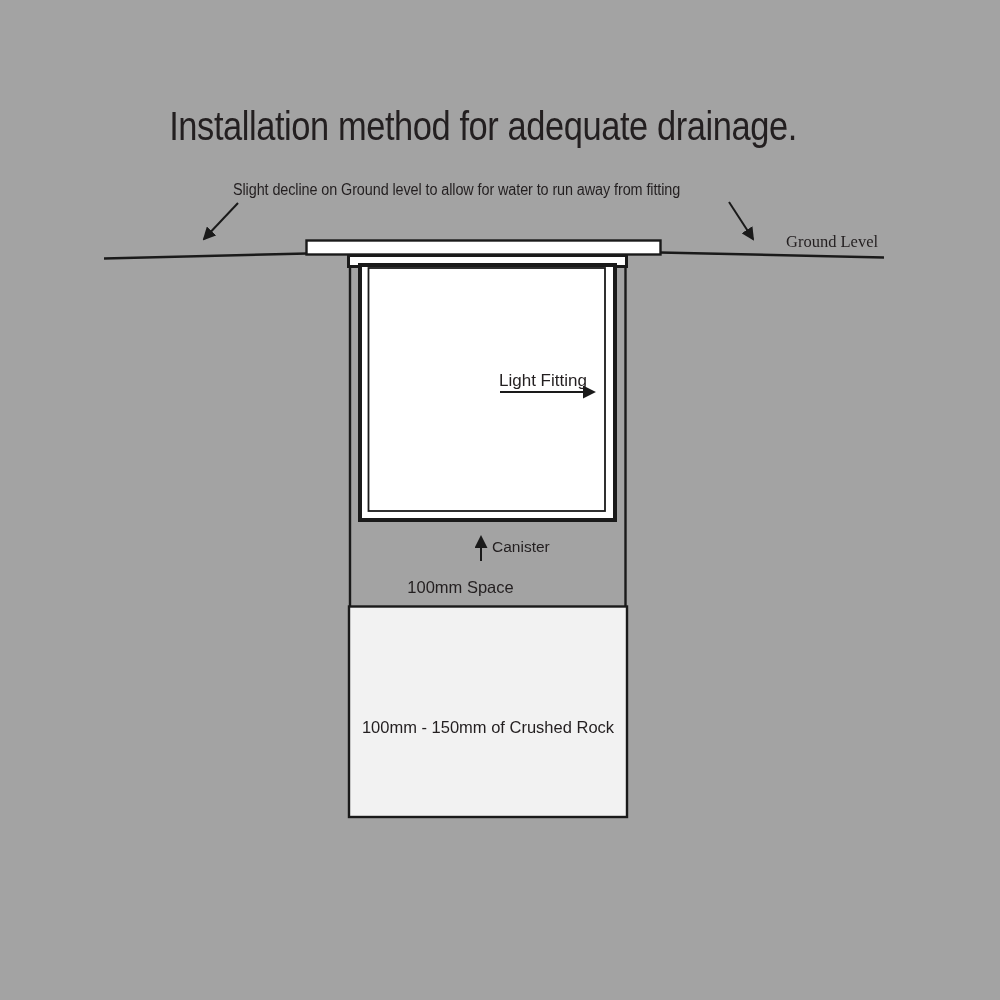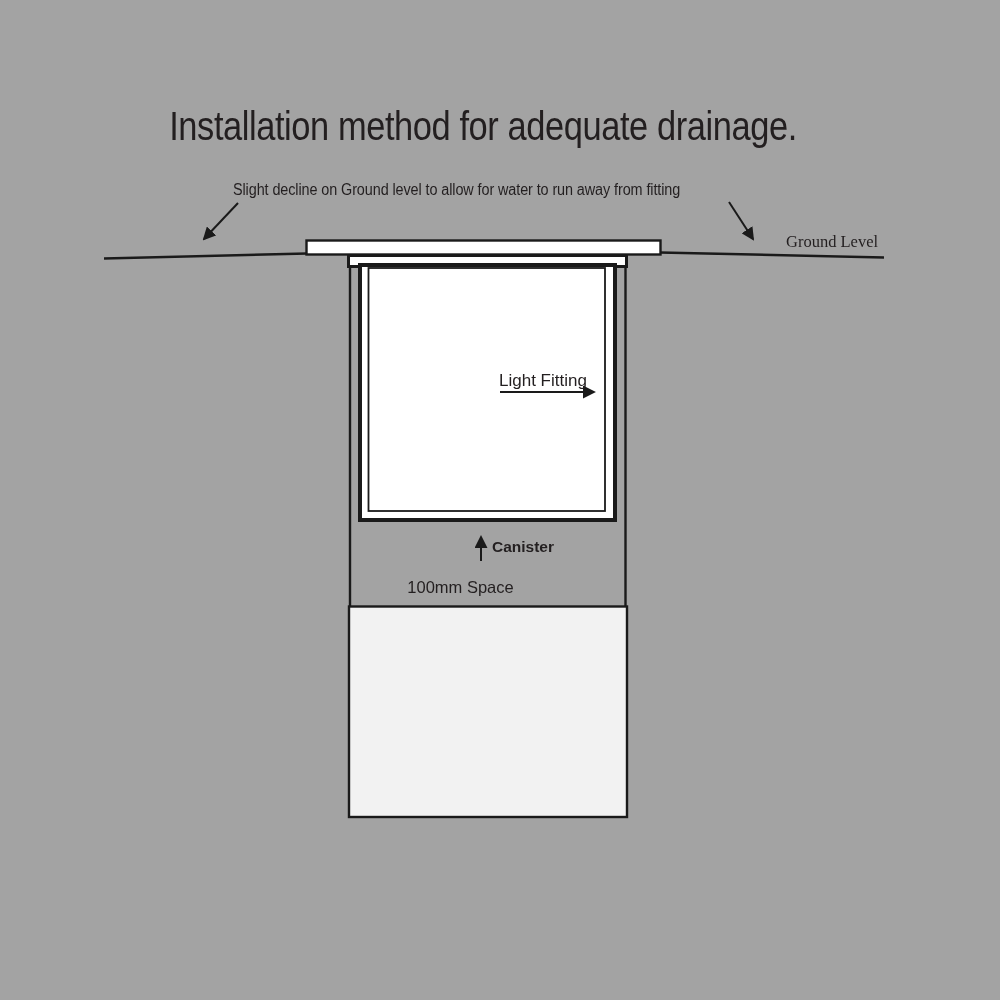--- a/index.html
+++ b/index.html
@@ -48,21 +48,21 @@
     transform-origin: left top;
     white-space: nowrap;
   }
   .lbl {
     position: absolute;
     white-space: nowrap;
     color: #231f20;
   }
   .lbl-ground { left: 786px; top: 232px; font-size: 16.5px; font-family: Liberation Serif, serif; }
   .lbl-fitting { left: 499px; top: 371px; font-size: 17px; }
-  .lbl-canister { left: 492px; top: 538px; font-size: 15.5px; font-weight: bold; }
+  .lbl-canister { left: 492px; top: 538px; font-size: 15.5px; }
   .lbl-space {
     left: 350px; top: 578px; width: 221px;
     text-align: center; font-size: 16.5px;
   }
   .lbl-rock {
     left: 349px; top: 718px; width: 278px;
     text-align: center; font-size: 16.5px;
   }
 </style>
 </head>
@@ -99,14 +99,15 @@
     <line x1="238" y1="203" x2="204" y2="239" stroke="#1a1a1a" stroke-width="2" marker-end="url(#ah)"></line>
     <line x1="729" y1="202" x2="753" y2="239" stroke="#1a1a1a" stroke-width="2" marker-end="url(#ah)"></line>
     <line x1="500" y1="392" x2="594" y2="392" stroke="#1a1a1a" stroke-width="2" marker-end="url(#ah)"></line>
     <line x1="481" y1="561" x2="481" y2="537" stroke="#1a1a1a" stroke-width="2" marker-end="url(#ah)"></line>
   </svg>
 
   <div class="lbl lbl-ground">Ground Level</div>
   <div class="lbl lbl-fitting">Light Fitting</div>
   <div class="lbl lbl-canister">Canister</div>
   <div class="lbl lbl-space">100mm Space</div>
+  <div class="lbl lbl-rock">100mm - 150mm of Crushed Rock</div>
 
 </div>
 
 </body></html>

